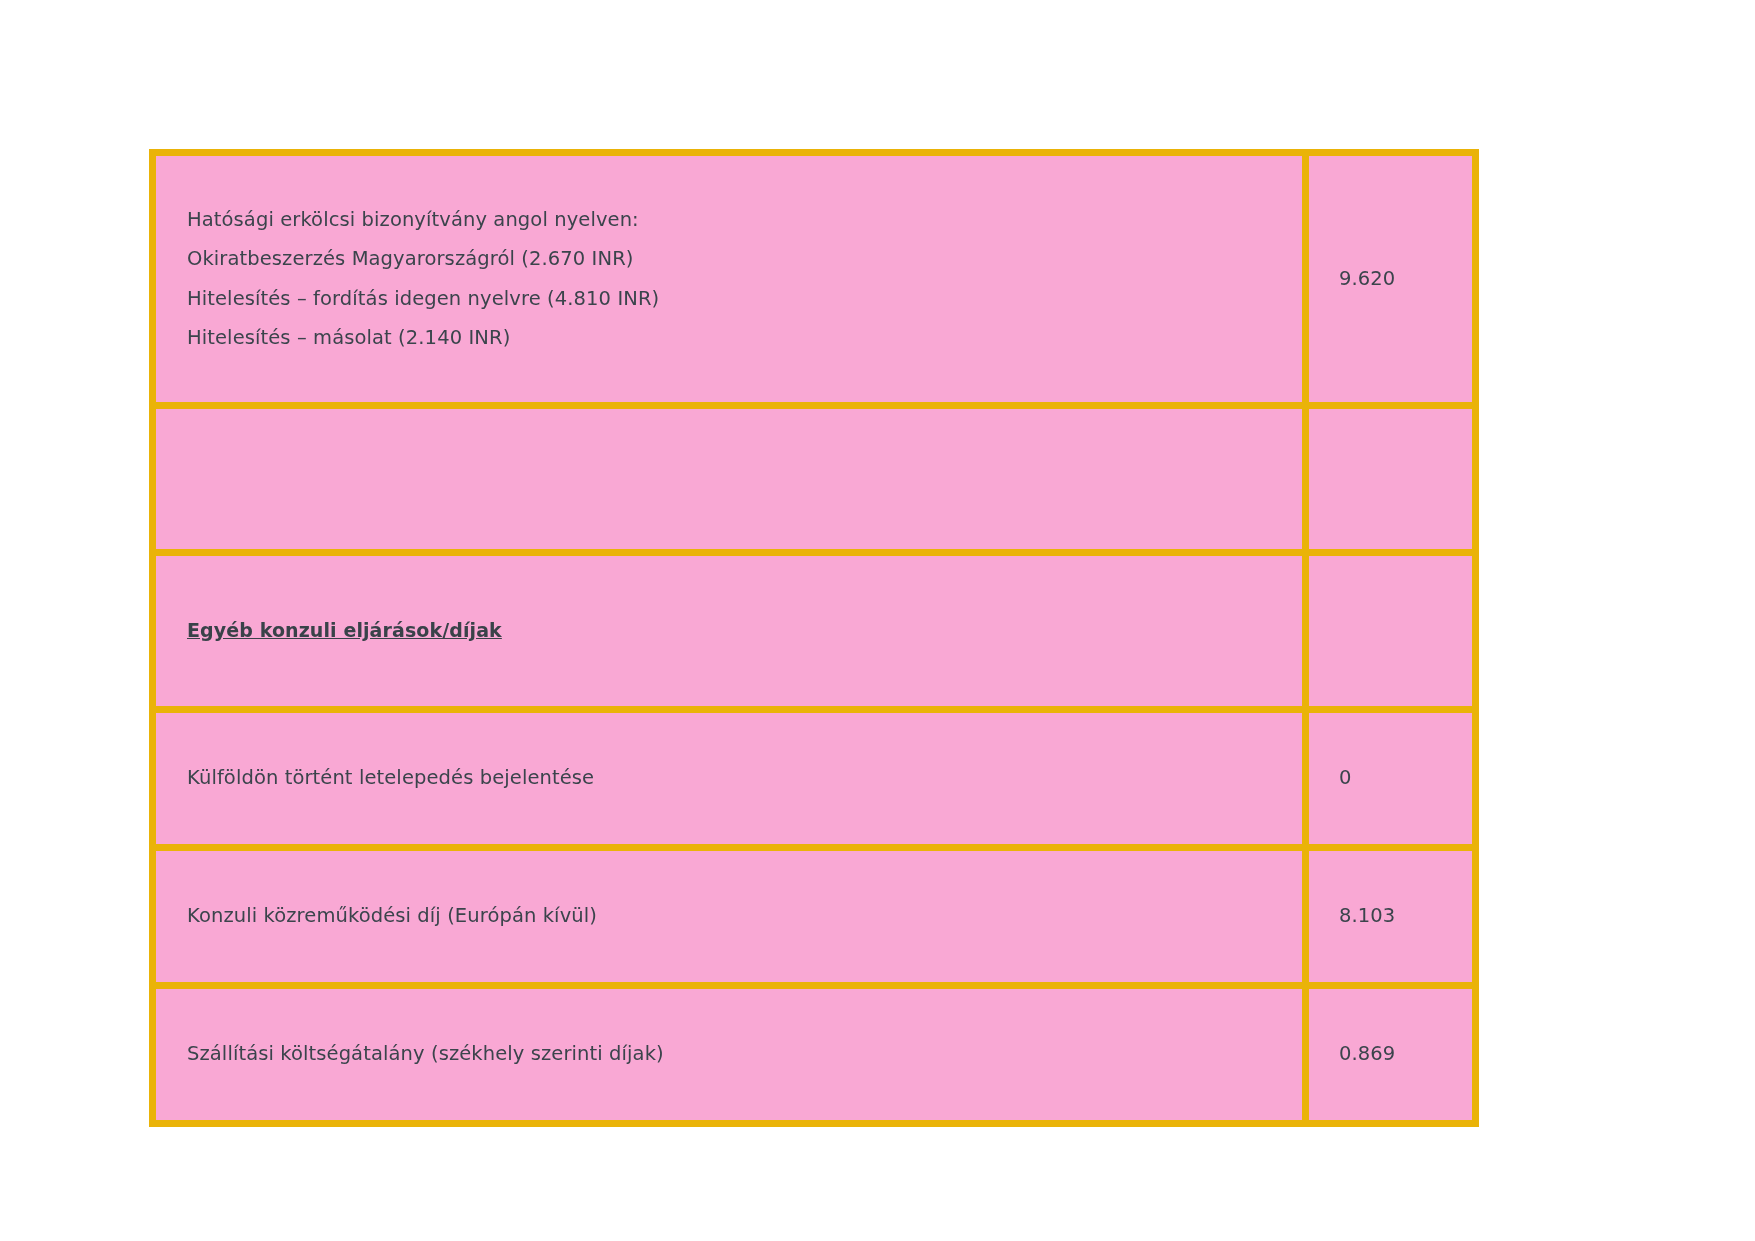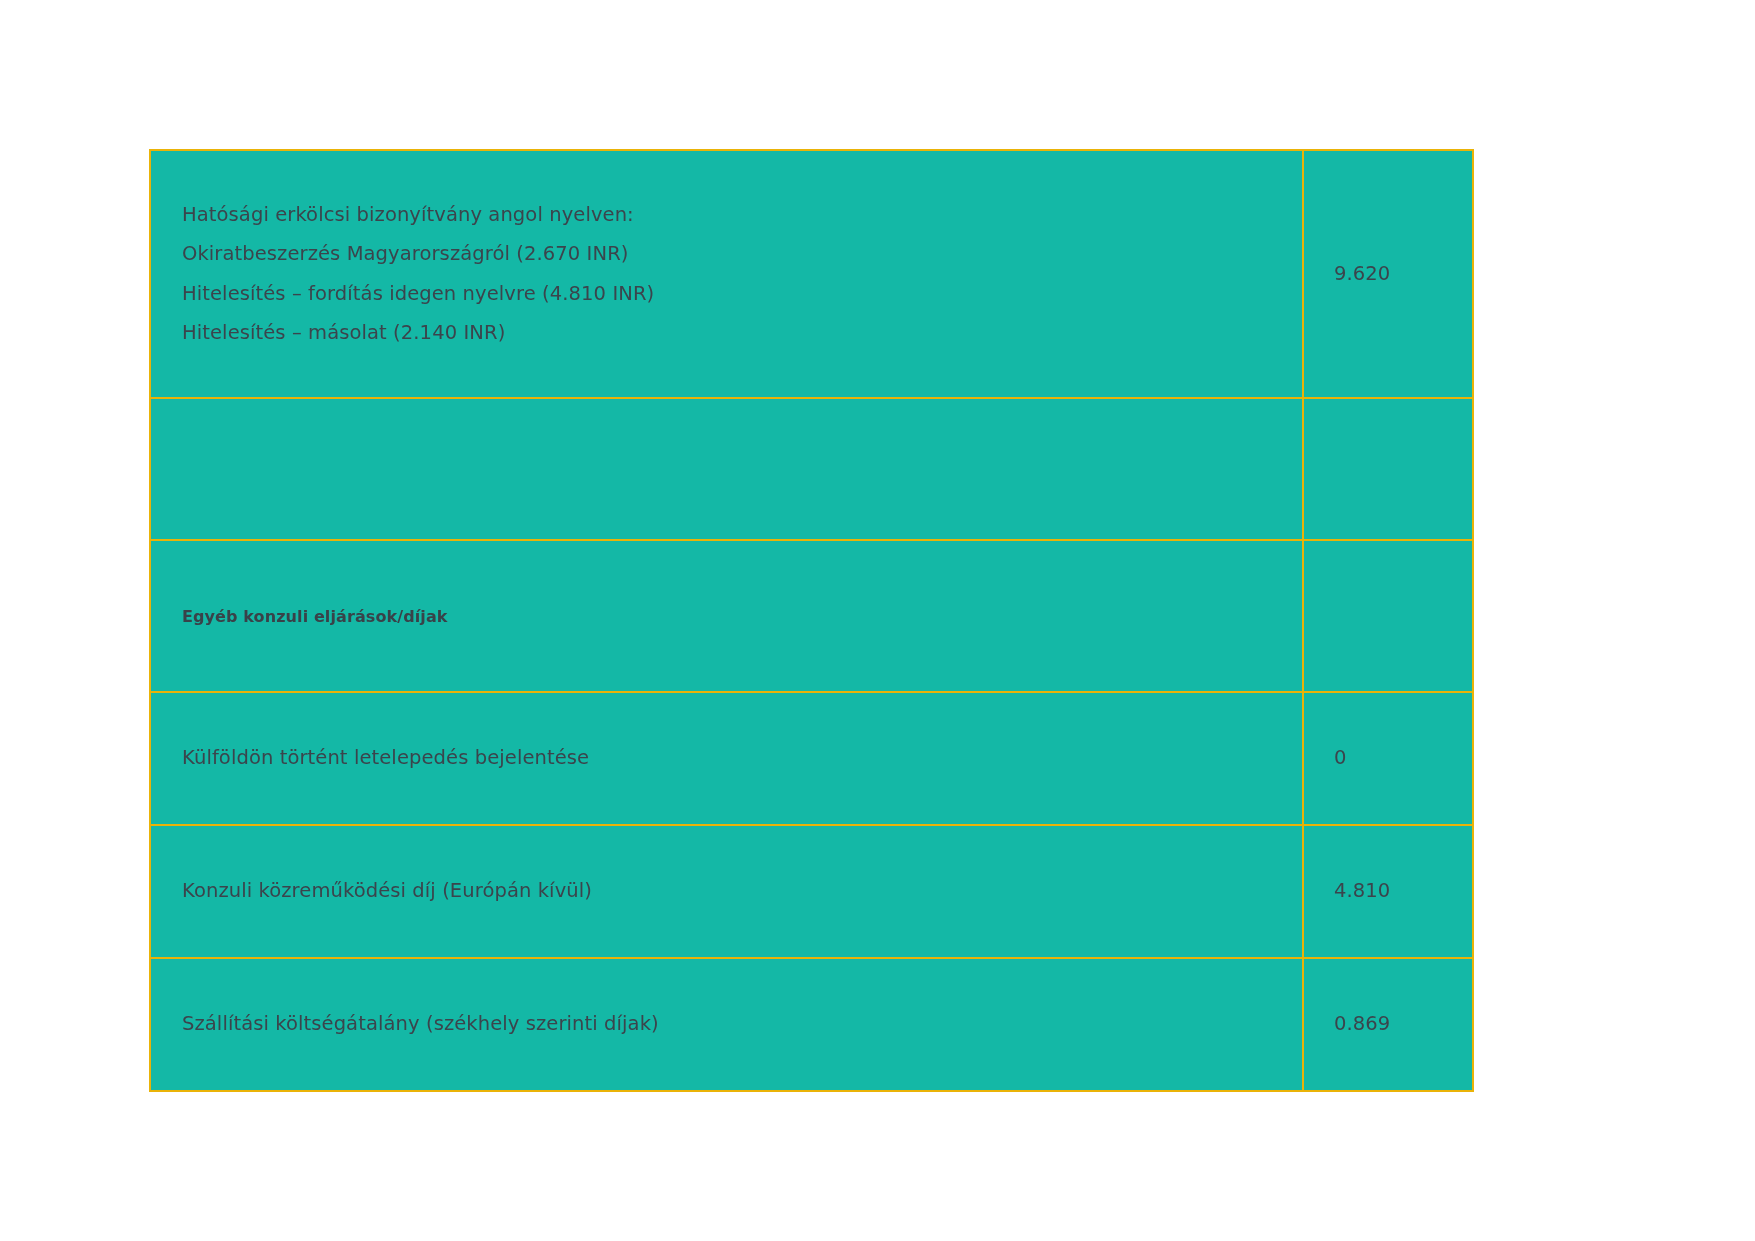--- a/index.html
+++ b/index.html
@@ -34,22 +34,22 @@
     border-collapse: collapse;
     table-layout: fixed;
     background: #f8f9fb;
     border: 1px solid #eceef1;
   }
 
   table.fee-table col.col-desc { width: 1153px; }
   table.fee-table col.col-value { width: 170px; }
 
   table.fee-table td {
-    border: 2px solid #eab308;
-    background: #14b8a6;
+    border: 7px solid #eab308;
+    background: #f9a8d4;
     vertical-align: middle;
     color: #3b444c;
     font-size: 19.5px;
     line-height: 1.55;
     letter-spacing: 0.1px;
     font-weight: 400;
   }
 
   td.desc-cell {
     padding: 20px 30px 20px 31px;
@@ -70,22 +70,23 @@
 
   
   tr.row-multiline td { height: 206px; }
   tr.row-spacer td    { height: 100px; }
   tr.row-section td   { height: 110px; }
   tr.row-item td      { height: 91px; }
 
   .section-title {
     font-weight: 700;
     color: #394249;
-    font-size: 16px;
+    font-size: 19px;
     letter-spacing: 0.1px;
+    text-decoration: underline;
   }
 
   .empty-cell { font-size: 0; line-height: 0; }
 </style>
 </head>
 <body>
 
 <div class="page">
 
   <div class="fee-table-wrap">
@@ -121,21 +122,21 @@
         </tr>
 
         <tr class="row-item">
           <td class="desc-cell">Külföldön történt letelepedés bejelentése</td>
           <td class="value-cell">0</td>
         </tr>
 
 
         <tr class="row-item">
           <td class="desc-cell">Konzuli közreműködési díj (Európán kívül)</td>
-          <td class="value-cell">4.810</td>
+          <td class="value-cell">8.103</td>
         </tr>
 
         <tr class="row-item">
           <td class="desc-cell">Szállítási költségátalány (székhely szerinti díjak)</td>
           <td class="value-cell">0.869</td>
         </tr>
 
       </tbody>
     </table>
   </div>

